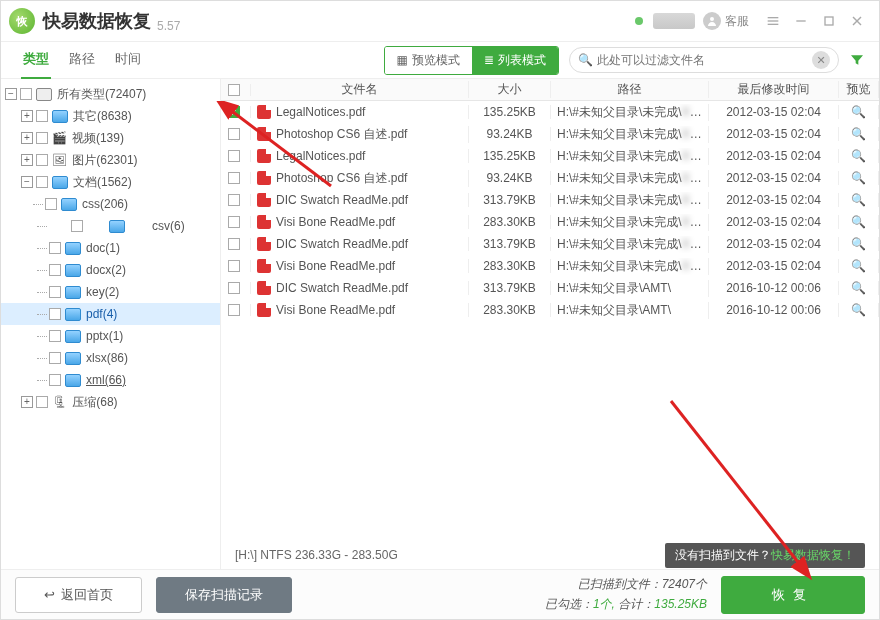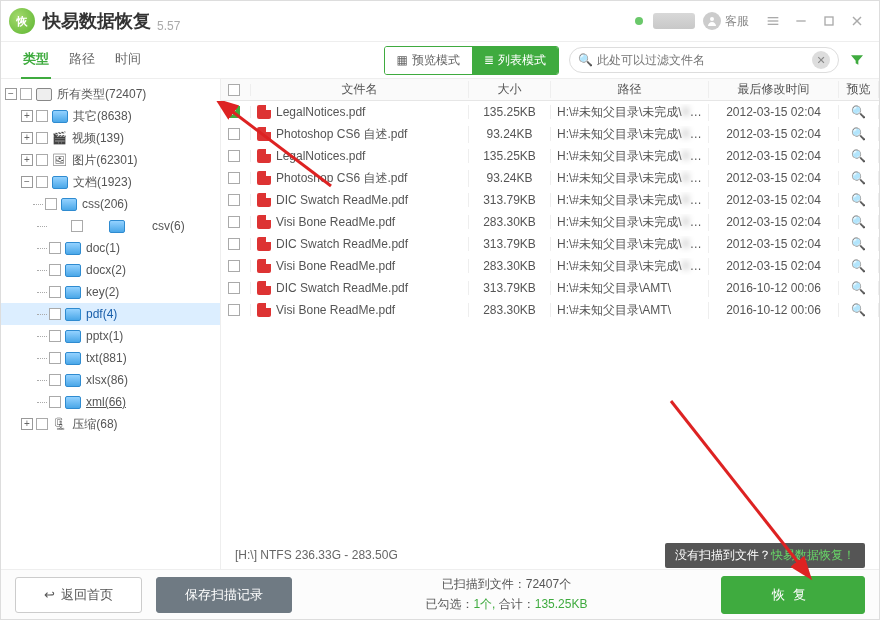--- a/index.html
+++ b/index.html
@@ -49,21 +49,21 @@
 .pdf-icon:after{content:"";position:absolute;top:0;right:0;width:5px;height:5px;background:#fff;border-bottom:1px solid #d33;border-left:1px solid #d33;}
 .blur{color:transparent;text-shadow:0 0 6px #888;}
 .mag{color:#888;}
 .statusbar{position:absolute;bottom:50px;left:220px;right:0;display:flex;align-items:center;padding:0 14px;height:28px;font-size:12px;color:#666;}
 .deep-scan{background:#555;color:#fff;padding:4px 10px;border-radius:2px;font-size:12px;margin-left:auto;cursor:pointer;}
 .deep-scan .link{color:#67d767;}
 .footer{position:absolute;bottom:0;left:0;right:0;height:50px;border-top:1px solid #eee;background:#fcfcfc;display:flex;align-items:center;padding:0 14px;gap:14px;}
 .btn{padding:8px 28px;border-radius:3px;cursor:pointer;border:1px solid #ccc;font-size:13px;display:flex;align-items:center;gap:6px;background:#fff;color:#555;}
 .btn.green{background:#3fab3f;border-color:#3fab3f;color:#fff;padding:9px 50px;letter-spacing:8px;}
 .btn.gray{background:#6f7a83;border-color:#6f7a83;color:#fff;}
-.counts{font-size:12px;color:#555;text-align:center; line-height:1.6;}
+.counts{font-size:12px;color:#555;text-align:right; line-height:1.6;font-style:italic;}
 .counts .g{color:#3fab3f;}
 svg.arrow{position:absolute;pointer-events:none;z-index:50;}
 </style>
 </head>
 <body>
 
 <div class="titlebar">
   <div class="logo">恢</div>
   <div class="apptitle">快易数据恢复</div>
   <div class="appver">5.57</div>
@@ -158,21 +158,21 @@
     <div class="tree-row" style="padding-left:20px;">
         <div class="expander">+</div>
         <div class="chk"></div>
         <span style="margin-right:5px;">🖼</span>
         <span>图片(62301)</span>
       </div>
     <div class="tree-row" style="padding-left:20px;">
         <div class="expander">−</div>
         <div class="chk"></div>
         <div class="folder"></div>
-        <span>文档(1923)</span>
+        <span>文档(1562)</span>
       </div>
     <div class="tree-row" style="padding-left:32px;">
         <div class="dashline"></div>
         <div class="chk"></div>
         <div class="folder"></div>
         <span>css(206)</span>
       </div>
     <div class="tree-row" style="padding-left:36px;gap:22px;">
         <div class="dashline"></div>
         <div class="chk"></div>
@@ -201,26 +201,20 @@
         <div class="dashline"></div>
         <div class="chk"></div>
         <div class="folder"></div>
         <span>pdf(4)</span>
       </div>
     <div class="tree-row" style="padding-left:36px;">
         <div class="dashline"></div>
         <div class="chk"></div>
         <div class="folder"></div>
         <span>pptx(1)</span>
-      </div>
-    <div class="tree-row" style="padding-left:36px;">
-        <div class="dashline"></div>
-        <div class="chk"></div>
-        <div class="folder"></div>
-        <span>txt(881)</span>
       </div>
     <div class="tree-row" style="padding-left:36px;">
         <div class="dashline"></div>
         <div class="chk"></div>
         <div class="folder"></div>
         <span>xlsx(86)</span>
       </div>
     <div class="tree-row" style="padding-left:36px;text-decoration:underline;">
         <div class="dashline"></div>
         <div class="chk"></div>

